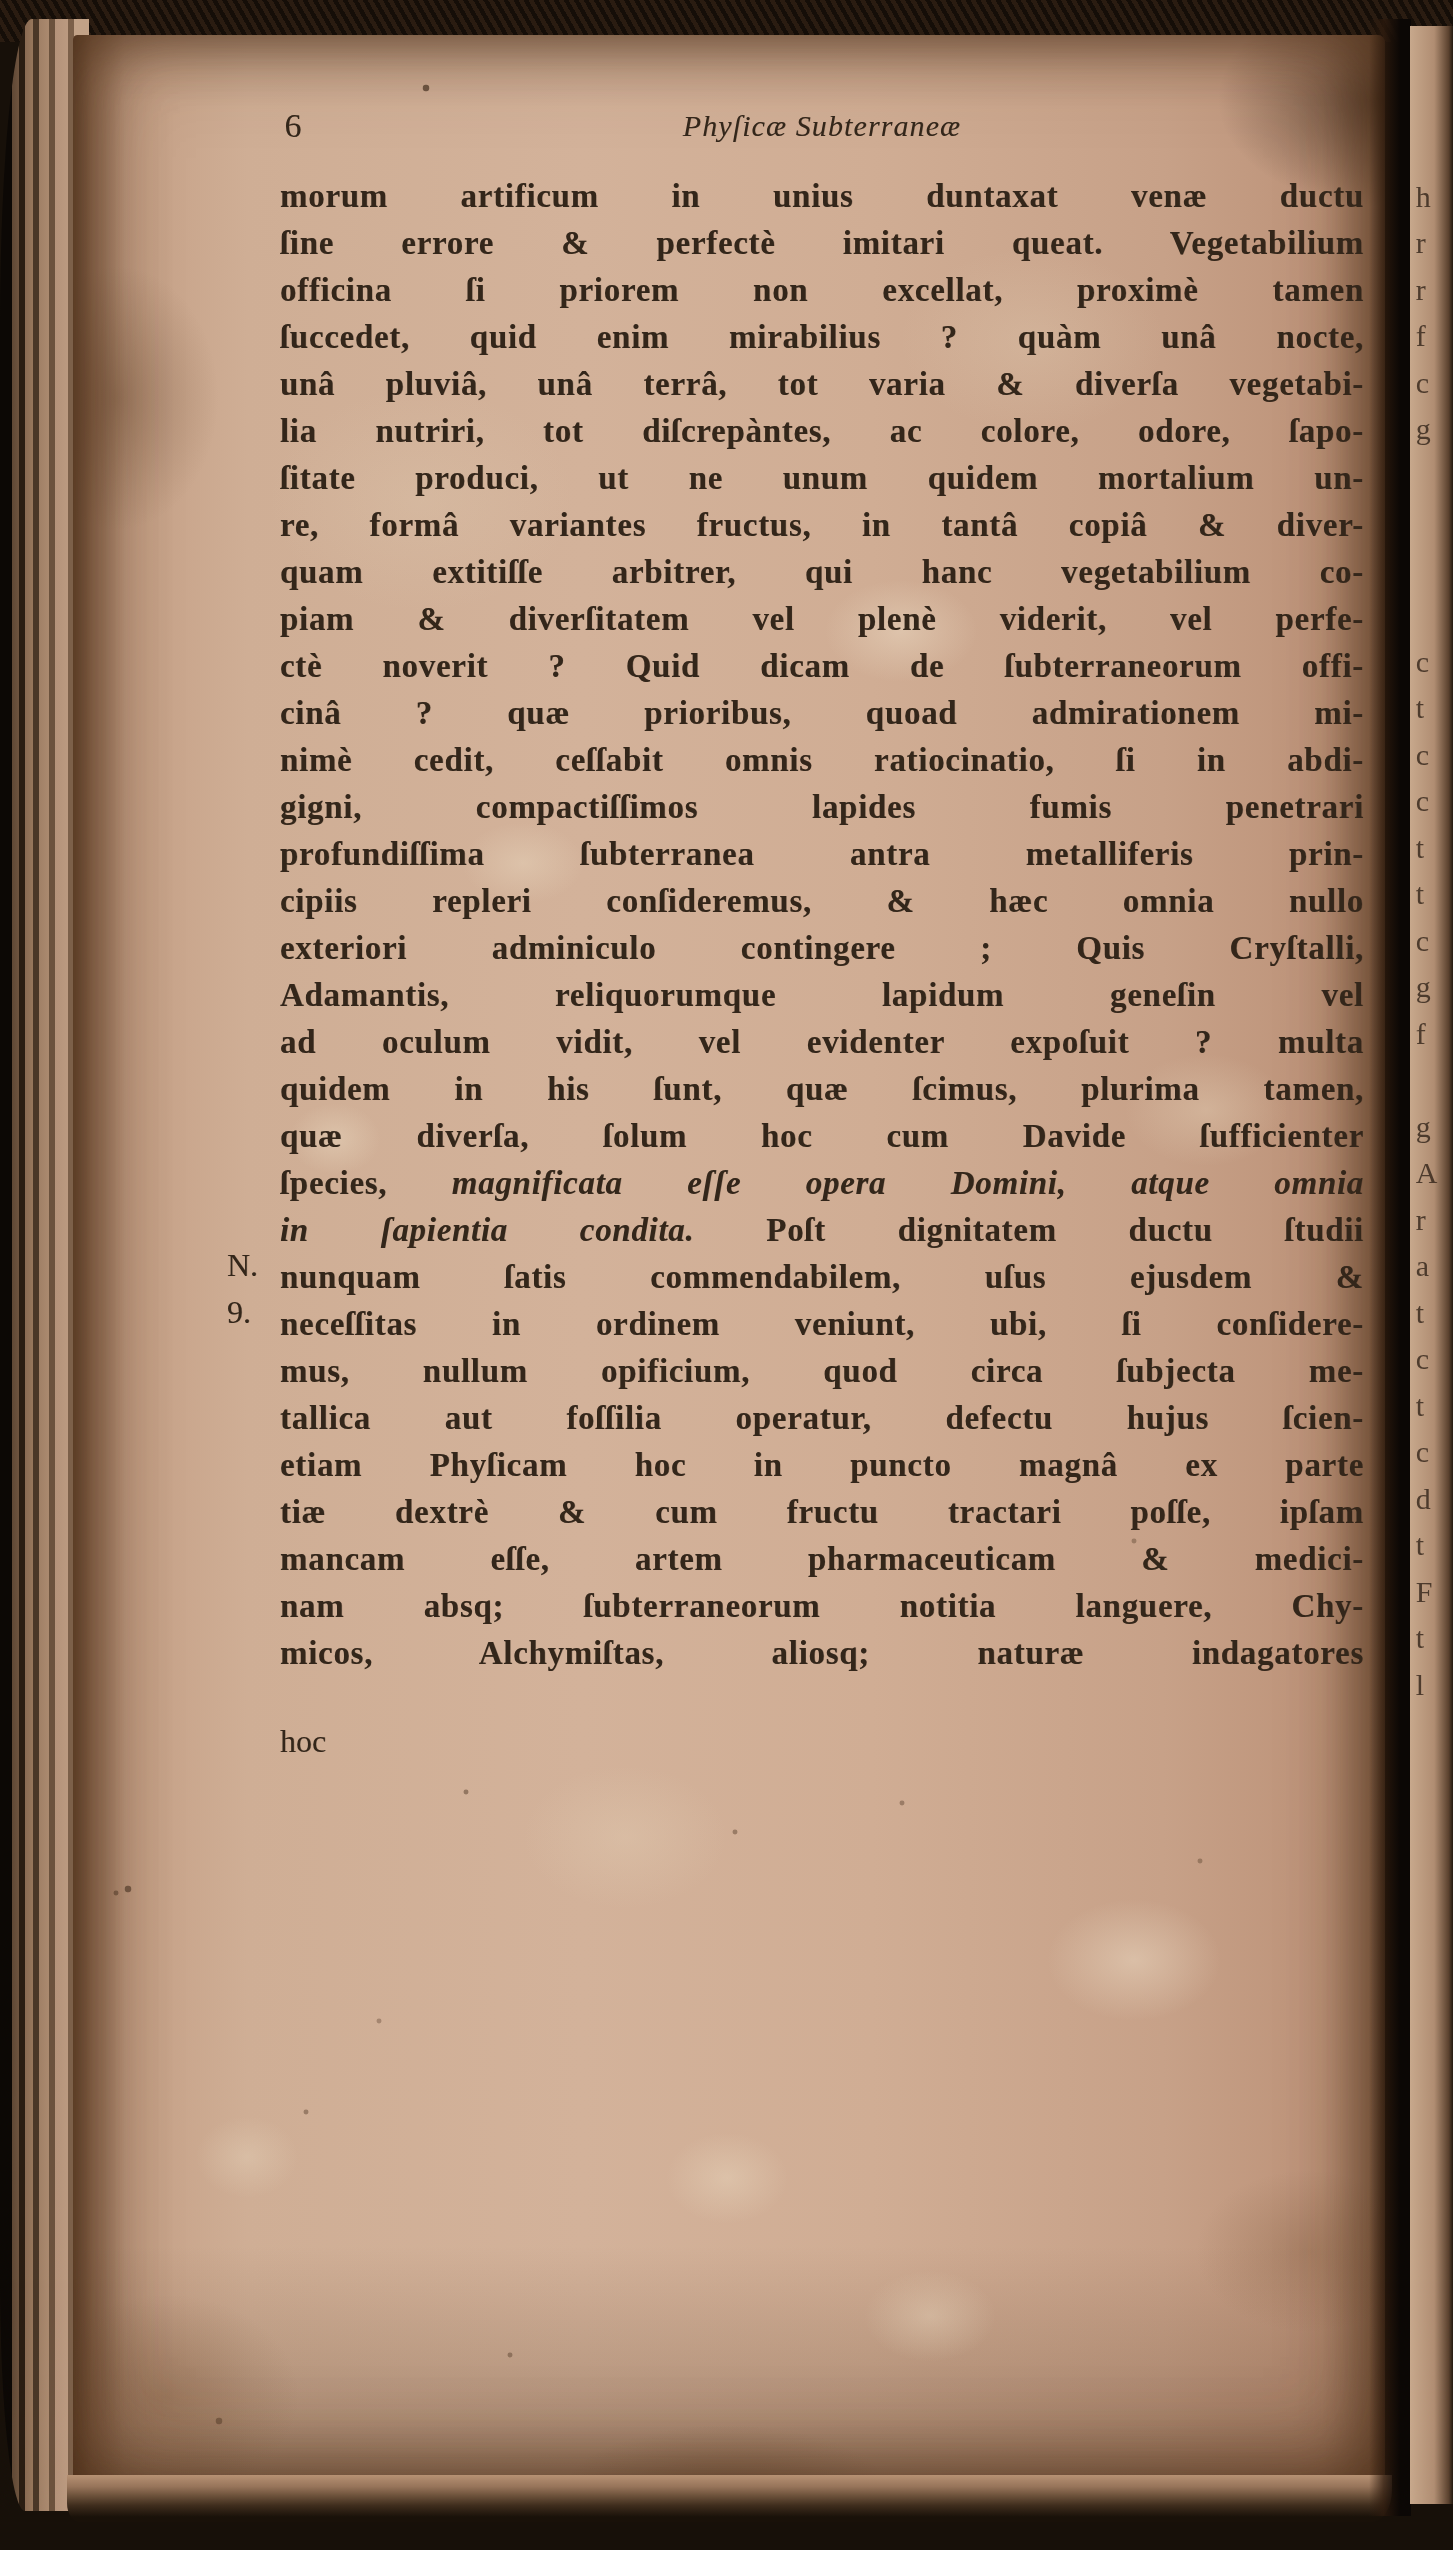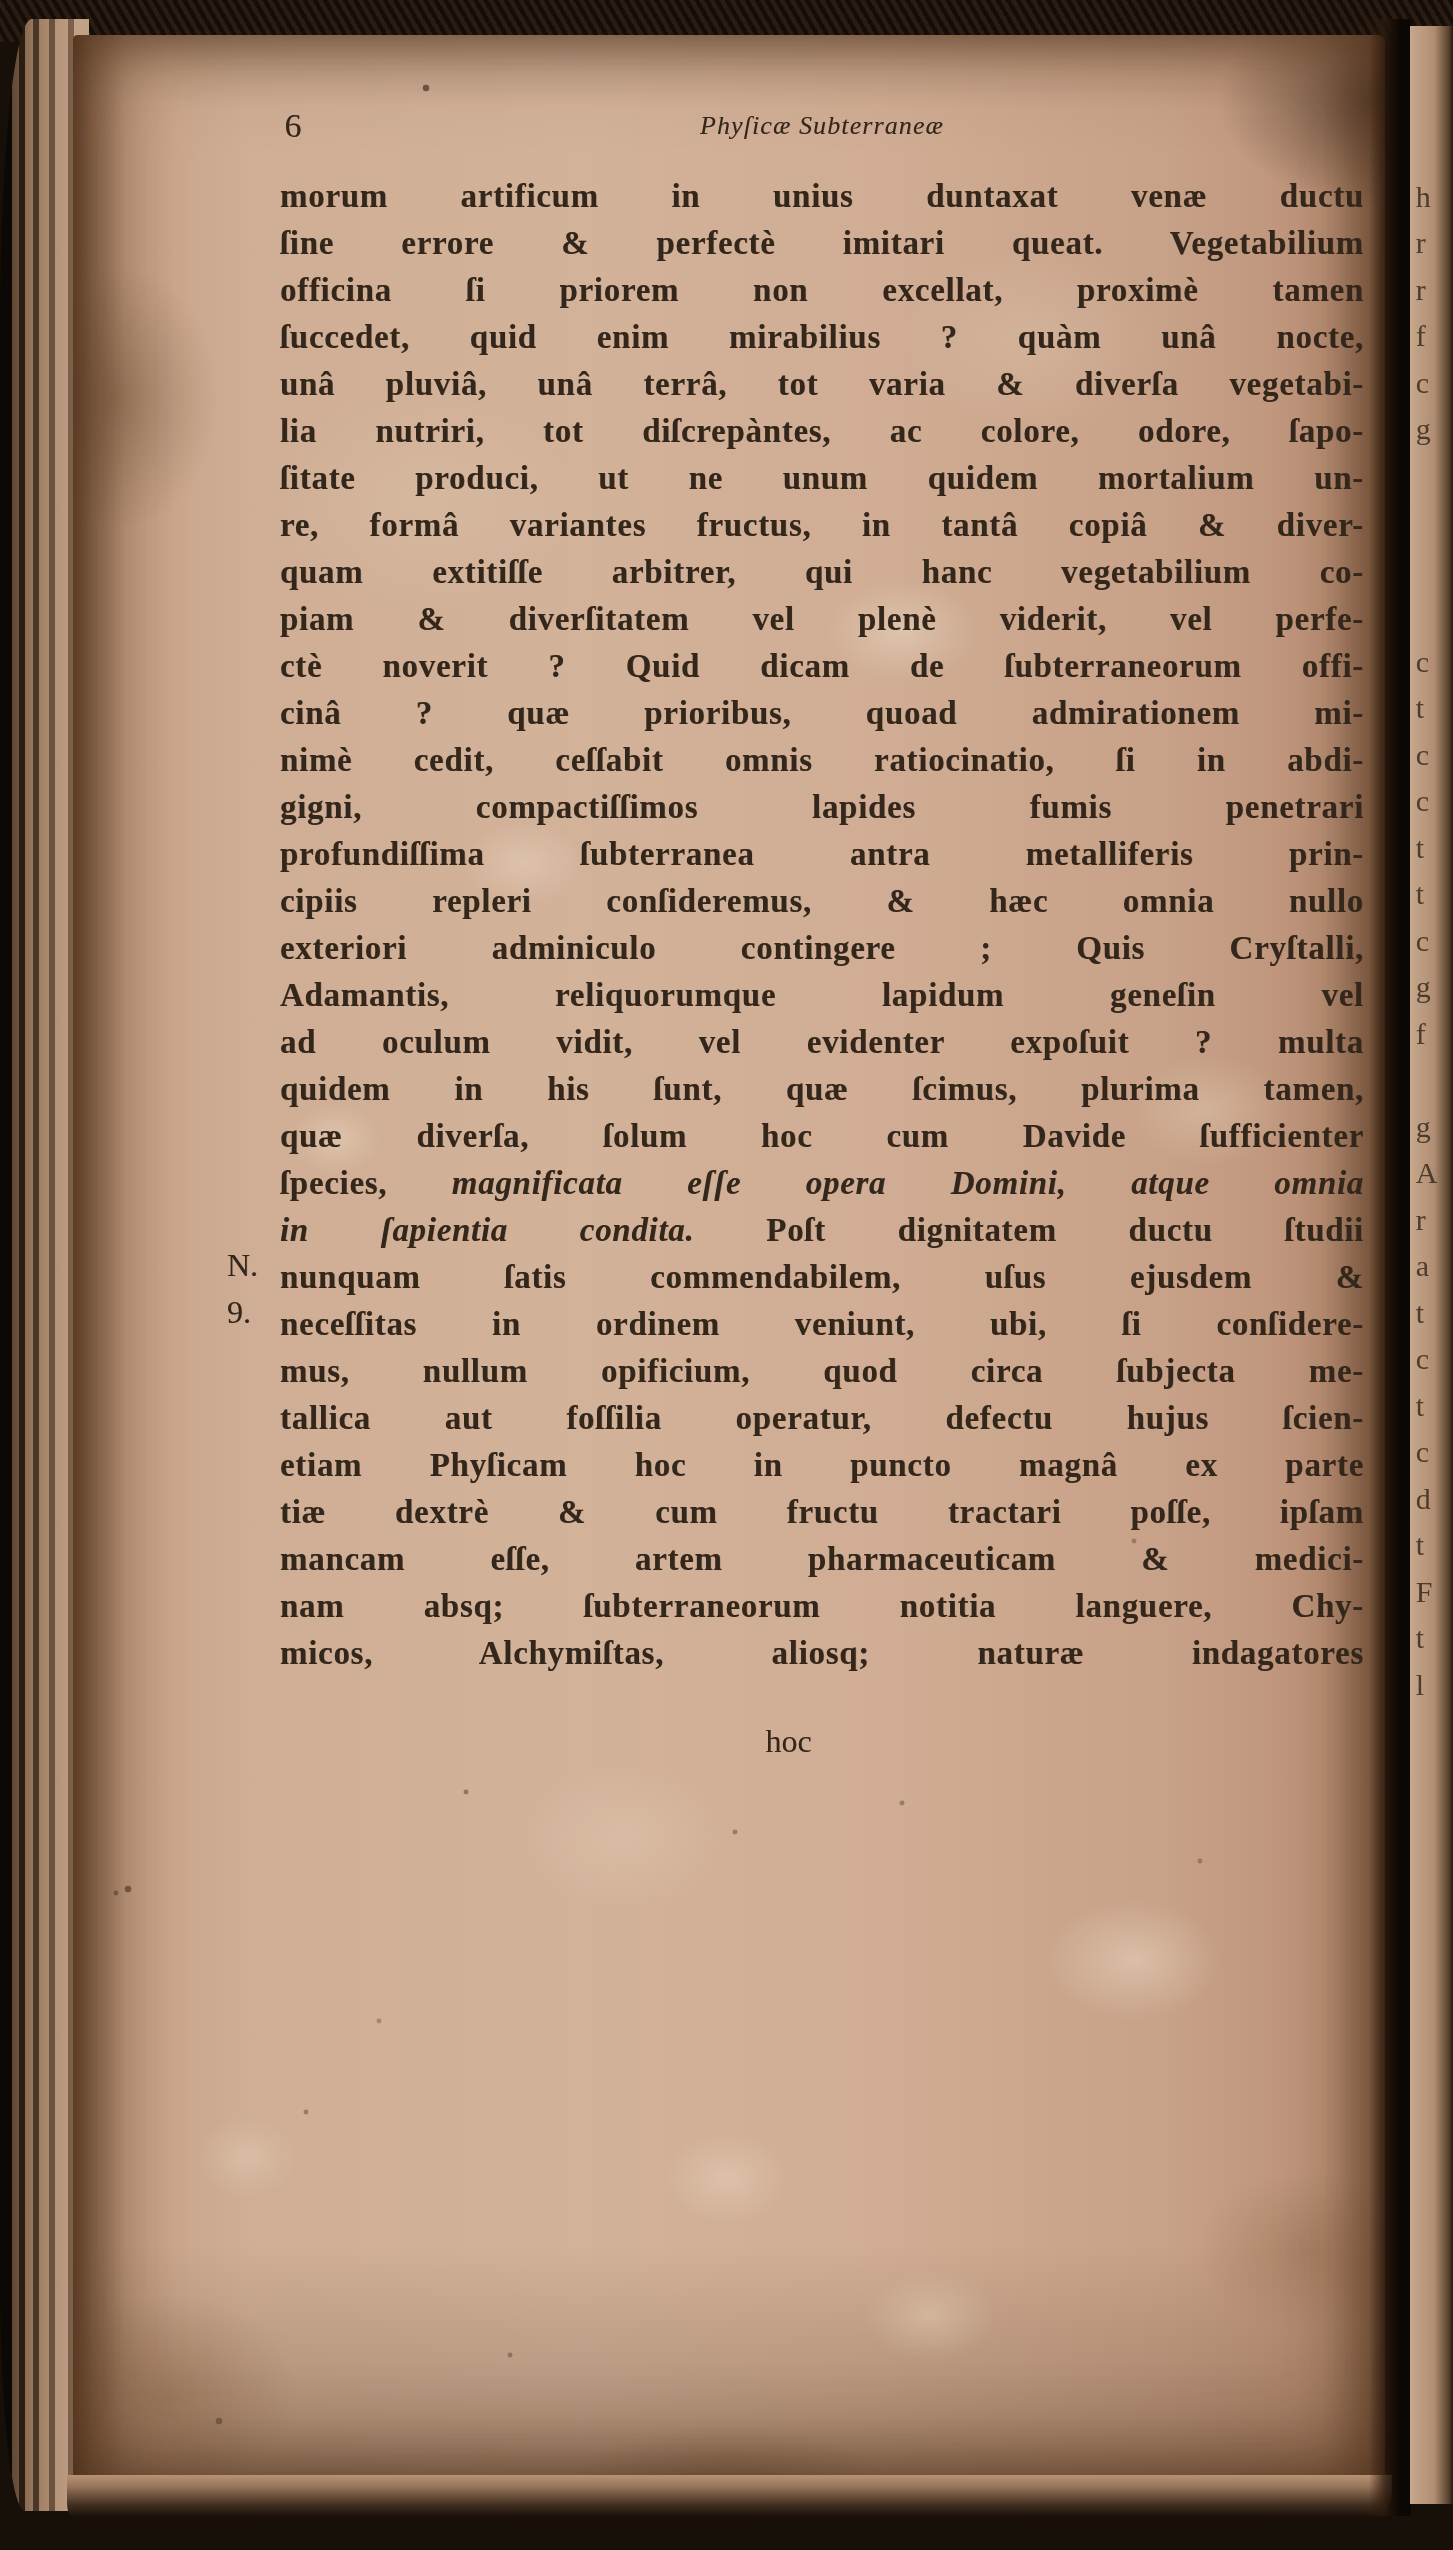--- a/index.html
+++ b/index.html
@@ -91,21 +91,21 @@
   .running-head {
     position:absolute; left:280px; top:100px; width:1084px; height:51px;
     color:#33261a;
   }
   .page-number {
     position:absolute; left:4.4px; top:0; font-size:34px; line-height:51px;
     letter-spacing:0.7px; text-shadow:0.4px 0.4px 0 rgba(51,38,26,.35);
   }
   .running-title {
     position:absolute; left:0; top:0; width:100%; text-align:center;
-    font-style:italic; font-size:26px; line-height:51px; letter-spacing:1.1px;
+    font-style:italic; font-size:30px; line-height:51px; letter-spacing:1.1px;
     text-shadow:0.4px 0.4px 0 rgba(51,38,26,.3);
   }
 
   .text-block {
     position:absolute; left:280px; top:173px; width:1084px;
     color:#33261a; font-size:33px;
     text-shadow:0.4px 0.4px 0 rgba(51,38,26,.32);
   }
   .line {
     height:47px; line-height:47px;
@@ -117,21 +117,21 @@
   .it { font-style:italic; }
 
   .margin-notes { position:absolute; left:0; top:0; width:1453px; height:2550px; pointer-events:none; }
   .margin-note {
     position:absolute; left:227px; width:51px; height:47px; line-height:47px;
     font-size:32px; color:#33261a; text-shadow:0.4px 0.4px 0 rgba(51,38,26,.32);
   }
 
   .catchword-row {
     position:absolute; left:280px; top:1718px; width:1084px; height:47px; line-height:47px;
-    text-align:center; padding-right:67px; box-sizing:border-box;
+    text-align:left; padding-right:67px; box-sizing:border-box;
     font-size:32px; color:#33261a; text-shadow:0.4px 0.4px 0 rgba(51,38,26,.32);
   }
 
   
   .speckles {
     position:absolute; left:0; top:0; width:2.2px; height:2.2px; border-radius:50%;
     background:transparent;
     box-shadow:
       425px 87px 0 2.2px rgba(60,40,24,.65),
       465px 1791px 0 1.5px rgba(70,48,30,.45),

